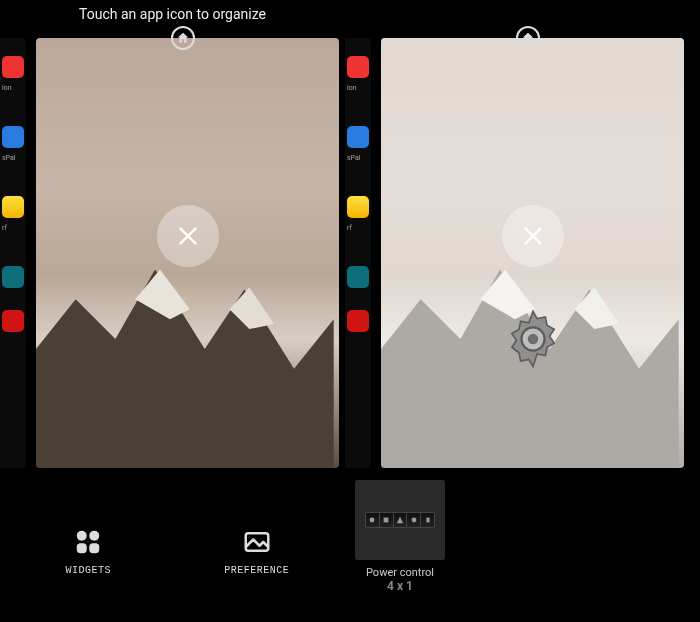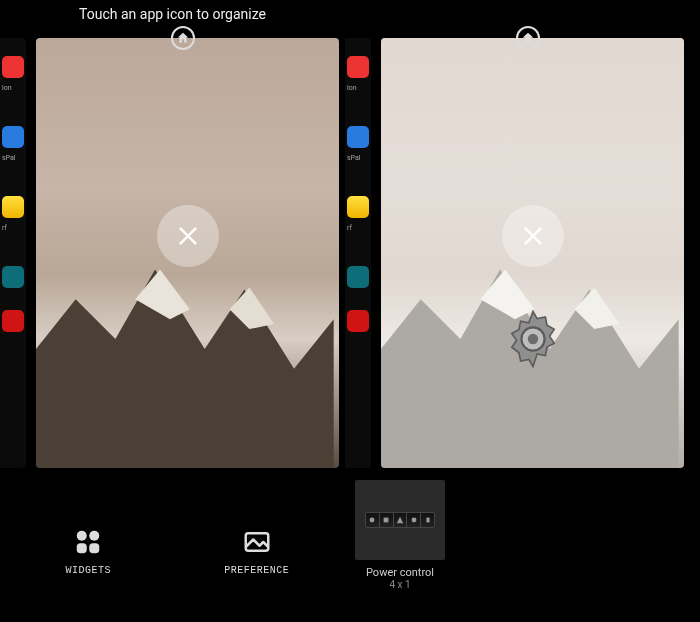--- a/index.html
+++ b/index.html
@@ -220,23 +220,24 @@
     justify-content: center;
   }
   .widget-title {
     font-size: 11px;
     color: #ccc;
     margin-top: 6px;
     text-align: center;
     white-space: nowrap;
   }
   .widget-dim {
-    font-size: 10px;
+    font-size: 12px;
     color: #888;
     text-align: center;
+    font-weight: bold;
   }
 </style>
 </head>
 <body>
 
 <div class="viewport">
 
   <div class="pane">
     <div class="instruction">Touch an app icon to organize</div>
 

